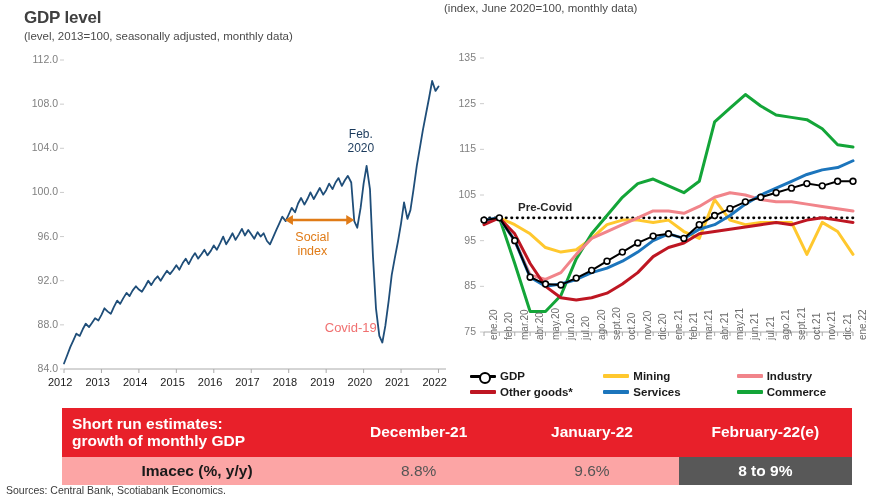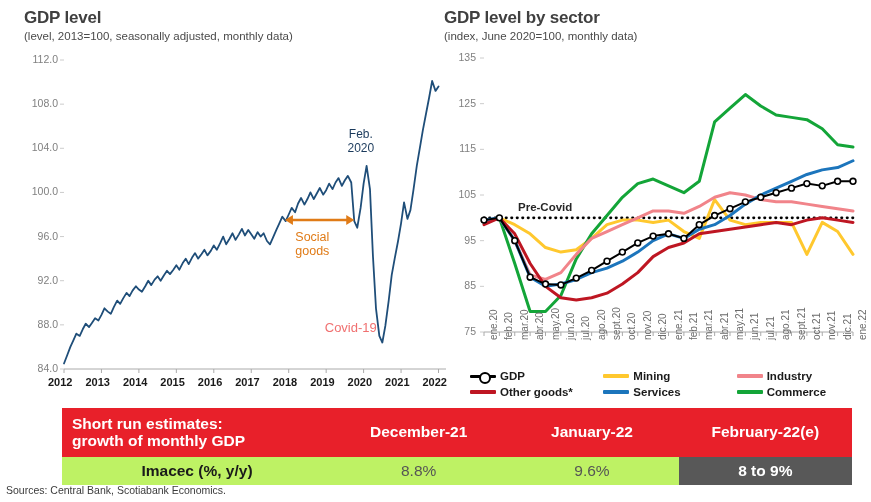--- a/index.html
+++ b/index.html
@@ -24,21 +24,21 @@
     font-size: 11.5px; color: #4a4a4a;
     margin: 2px 0 0 8px;
   }
   .plot { position:absolute; }
 
   .axis-label {
     position:absolute; font-size:10.5px; color:#808080;
     text-align:right; white-space:nowrap;
   }
   .xtick-left {
-    position:absolute; font-size:11px; font-weight:bold; color:#1a1a1a;
+    position:absolute; font-size:11px; font-weight:normal; color:#1a1a1a;
     white-space:nowrap;
   }
   .xtick-rot {
     position:absolute; font-size:10px; color:#6b6b6b;
     transform-origin: left top; transform: rotate(-90deg);
     white-space:nowrap;
   }
   .annot { position:absolute; white-space:nowrap; font-weight:normal; }
   .annot-feb { font-size:12px; color:#1b3a5c; text-align:center; line-height:1.15; }
   .annot-unrest { font-size:12.5px; color:#E07B17; text-align:center; line-height:1.15; }
@@ -56,21 +56,21 @@
     content:""; position:absolute; left:9px; top:-3px; width:8px; height:8px;
     background:#fff; border:2px solid #000; border-radius:50%;
   }
 
   
   .estimates { position:absolute; left:62px; top:408px; width:790px; }
   .est-head { display:flex; background:#E8202A; color:#fff; }
   .est-head .cell { padding:7px 10px; font-size:15.5px; font-weight:bold; display:flex; align-items:center; }
   .est-head .c0 { width:270px; line-height:1.12; }
   .est-head .c1, .est-head .c2, .est-head .c3 { flex:1; justify-content:center; }
-  .est-row { display:flex; background:#bef264; }
+  .est-row { display:flex; background:#fca5a5; }
   .est-row .cell { padding:5px 10px; font-size:15.5px; display:flex; align-items:center; }
   .est-row .c0 { width:270px; font-weight:bold; color:#1a1a1a; justify-content:center; }
   .est-row .c1, .est-row .c2 { flex:1; justify-content:center; color:#555; }
   .est-row .c3 { flex:1; justify-content:center; background:#585858; color:#fff; font-weight:bold; }
 
   .sources {
     position:absolute; left:6px; top:484px;
     font-size:10.5px; color:#3b3b3b;
   }
 </style>
@@ -106,28 +106,27 @@
         <g>
           <line x1="273.9607843137279" y1="168.01785714285717" x2="333.2450980392144" y2="168.01785714285717" stroke="#E07B17" stroke-width="2.4"></line>
           <polygon points="268.9607843137279,168.01785714285717 276.9607843137279,163.01785714285717 276.9607843137279,173.01785714285717" fill="#E07B17"></polygon>
           <polygon points="338.2450980392144,168.01785714285717 330.2450980392144,163.01785714285717 330.2450980392144,173.01785714285717" fill="#E07B17"></polygon>
         </g>
       </svg><div class="annot annot-feb" style="left: 331.48px; top: 76.4214px;">
         <div>Feb.</div>
         <div>2020</div>
       </div><div class="annot annot-unrest" style="left: 279.304px; top: 177.95px;">
         <div>Social</div>
-        <div>goods</div>
+        <div>index</div>
       </div><div class="annot annot-covid" style="left: 308.755px; top: 268.443px;">
         <div>Covid-19</div>
       </div></div>
 </div>
 
 <div class="panel panel-right">
-  <div class="chart-title">GDP level by sector</div>
   <div class="chart-subtitle">(index, June 2020=100, monthly data)</div>
 
   <div class="plot" id="right-plot" style="left:0;top:52px;width:435px;height:290px;"><div class="axis-label" style="left: 0px; width: 40px; top: 273px;">75</div><div class="axis-label" style="left: 0px; width: 40px; top: 227.333px;">85</div><div class="axis-label" style="left: 0px; width: 40px; top: 181.667px;">95</div><div class="axis-label" style="left: 0px; width: 40px; top: 136px;">105</div><div class="axis-label" style="left: 0px; width: 40px; top: 90.3333px;">115</div><div class="axis-label" style="left: 0px; width: 40px; top: 44.6667px;">125</div><div class="axis-label" style="left: 0px; width: 40px; top: -1px;">135</div><svg width="435" height="290">
         <line x1="44" y1="280" x2="48" y2="280" stroke="#ccc" stroke-width="1"></line>
         <line x1="44" y1="234.33333333333334" x2="48" y2="234.33333333333334" stroke="#ccc" stroke-width="1"></line>
         <line x1="44" y1="188.66666666666666" x2="48" y2="188.66666666666666" stroke="#ccc" stroke-width="1"></line>
         <line x1="44" y1="143" x2="48" y2="143" stroke="#ccc" stroke-width="1"></line>
         <line x1="44" y1="97.33333333333333" x2="48" y2="97.33333333333333" stroke="#ccc" stroke-width="1"></line>
         <line x1="44" y1="51.666666666666664" x2="48" y2="51.666666666666664" stroke="#ccc" stroke-width="1"></line>
         <line x1="44" y1="6" x2="48" y2="6" stroke="#ccc" stroke-width="1"></line>

